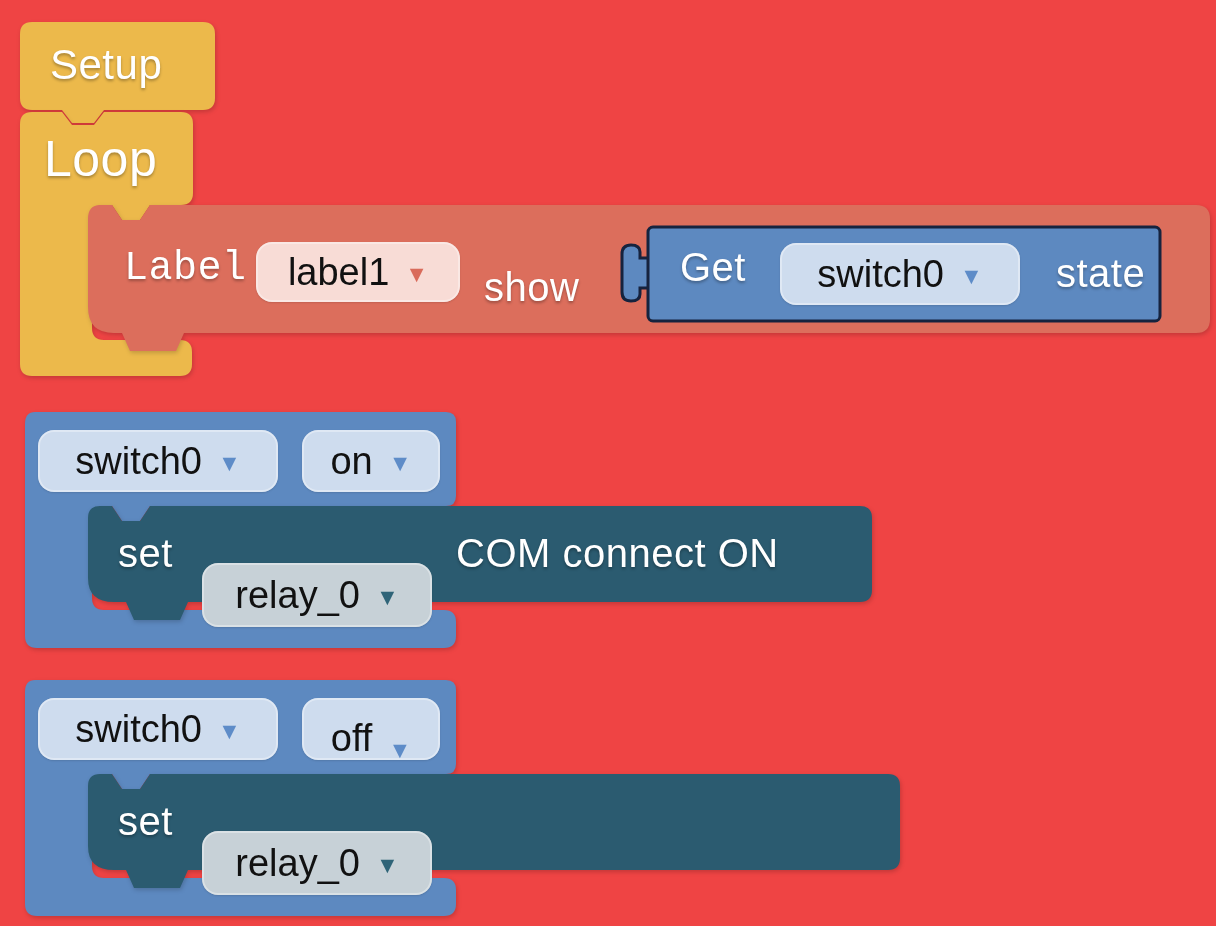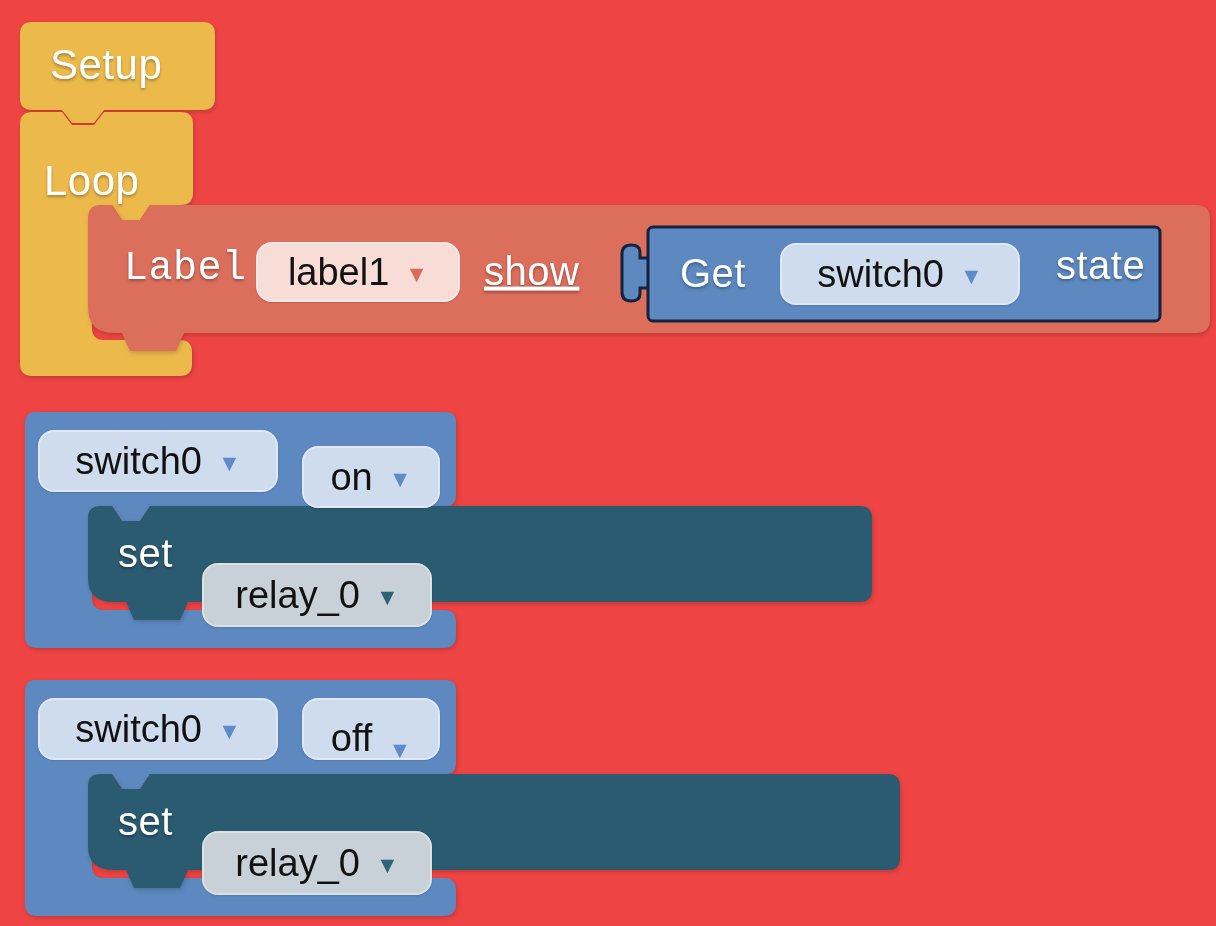--- a/index.html
+++ b/index.html
@@ -55,50 +55,51 @@
     <path class="shape" d="M88,518 Q88,506 100,506 H112 L122,521 H140 L150,506 H860 Q872,506 872,518 V590 Q872,602 860,602 H188 L180,620 H134 L126,602 H114 Q88,602 88,578 V518 Z" fill="#2B5B70"></path>
 
     <path class="shape" d="M35,680 H446 Q456,680 456,690 V764 Q456,774 446,774 H150 L140,789 H122 L112,774 H104 Q92,774 92,786 V866 Q92,878 104,878 H444 Q456,878 456,890 V904 Q456,916 444,916 H37 Q25,916 25,904 V692 Q25,680 35,680 Z" fill="#5D89C0"></path>
 
     <path class="shape" d="M88,786 Q88,774 100,774 H112 L122,789 H140 L150,774 H888 Q900,774 900,786 V858 Q900,870 888,870 H188 L180,888 H134 L126,870 H114 Q88,870 88,846 V786 Z" fill="#2B5B70"></path>
   </svg>
 
   <div class="overlay">
 
     <span class="blk-text" style="left:50px;top:66px;font-size:42px;">Setup</span>
-    <span class="blk-text" style="left:44px;top:160px;font-size:42px;margin-top:22px;">Loop</span>
+    <span class="blk-text" style="left:44px;top:160px;font-size:50px;">Loop</span>
 
     <span class="blk-text" style="left:124px;top:269px;font-family:Liberation Mono, monospace;">Label</span>
     <div class="dd dd-pink" style="left:256px;top:242px;width:204px;height:60px;">
       <span class="dd-text">label1</span>
       <span class="dd-arrow arrow-red">▼</span>
     </div>
-    <span class="blk-text" style="left:484px;top:272px;text-decoration:underline;">show</span>
+    <span class="blk-text" style="left:484px;top:288px;">show</span>
 
-    <span class="blk-text" style="left:680px;top:274px;">Get</span>
+    <span class="blk-text" style="left:680px;top:268px;">Get</span>
     <div class="dd dd-blue" style="left:780px;top:243px;width:240px;height:62px;">
       <span class="dd-text">switch0</span>
       <span class="dd-arrow arrow-blue">▼</span>
     </div>
-    <span class="blk-text" style="left:1056px;top:266px;text-align:center;">state</span>
+    <span class="blk-text" style="left:1056px;top:274px;text-align:center;">state</span>
 
     <div class="dd dd-blue" style="left:38px;top:430px;width:240px;height:62px;">
       <span class="dd-text">switch0</span>
       <span class="dd-arrow arrow-blue">▼</span>
     </div>
-    <div class="dd dd-blue" style="left:302px;top:430px;width:138px;height:62px;margin-top:16px;">
+    <div class="dd dd-blue" style="left:302px;top:430px;width:138px;height:62px;">
       <span class="dd-text">on</span>
       <span class="dd-arrow arrow-blue">▼</span>
     </div>
 
     <span class="blk-text" style="left:118px;top:554px;">set</span>
     <div class="dd dd-gray" style="left:202px;top:523px;width:230px;height:64px;">
       <span class="dd-text">relay_0</span>
       <span class="dd-arrow arrow-teal">▼</span>
     </div>
+    <span class="blk-text" style="left:456px;top:554px;">COM connect ON</span>
 
     <div class="dd dd-blue" style="left:38px;top:698px;width:240px;height:62px;">
       <span class="dd-text">switch0</span>
       <span class="dd-arrow arrow-blue">▼</span>
     </div>
     <div class="dd dd-blue" style="left:302px;top:698px;width:138px;height:62px;align-items:flex-end;">
       <span class="dd-text">off</span>
       <span class="dd-arrow arrow-blue">▼</span>
     </div>
 

